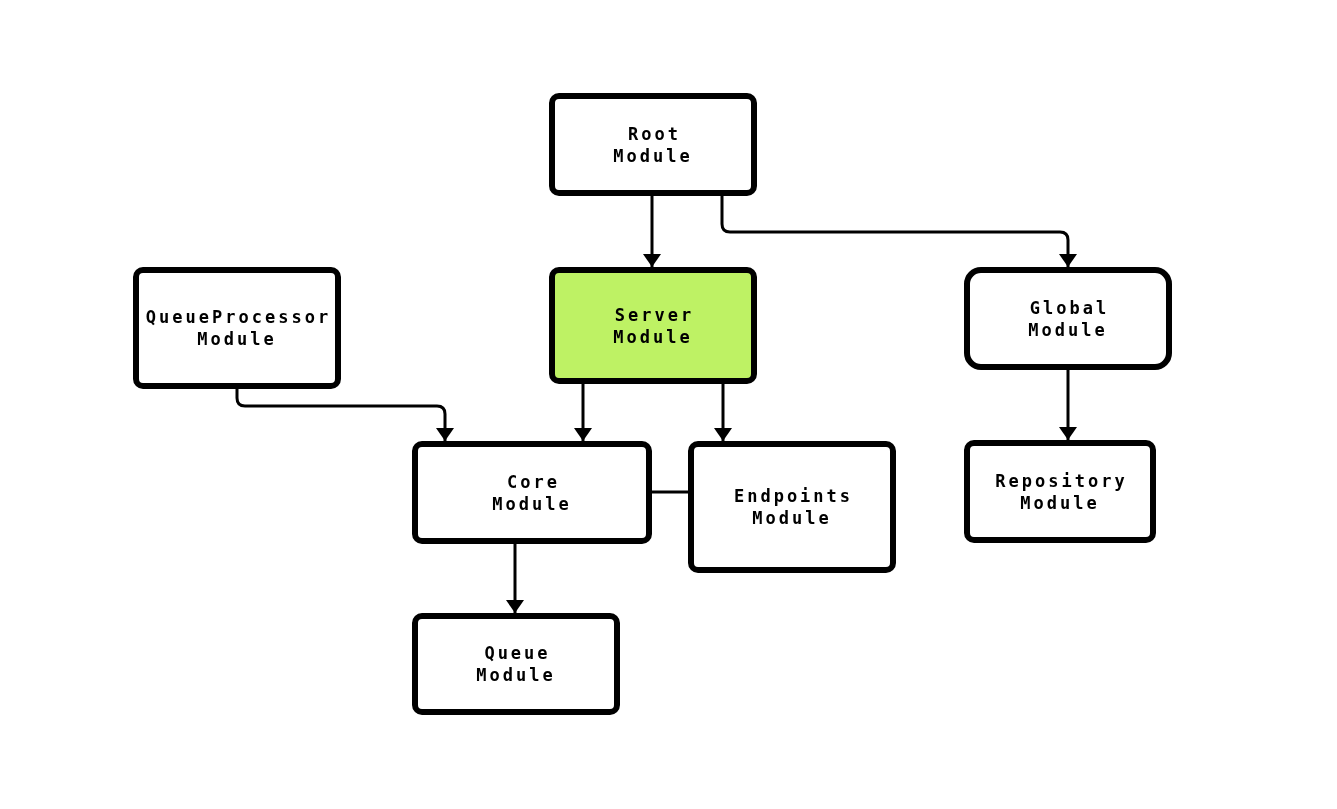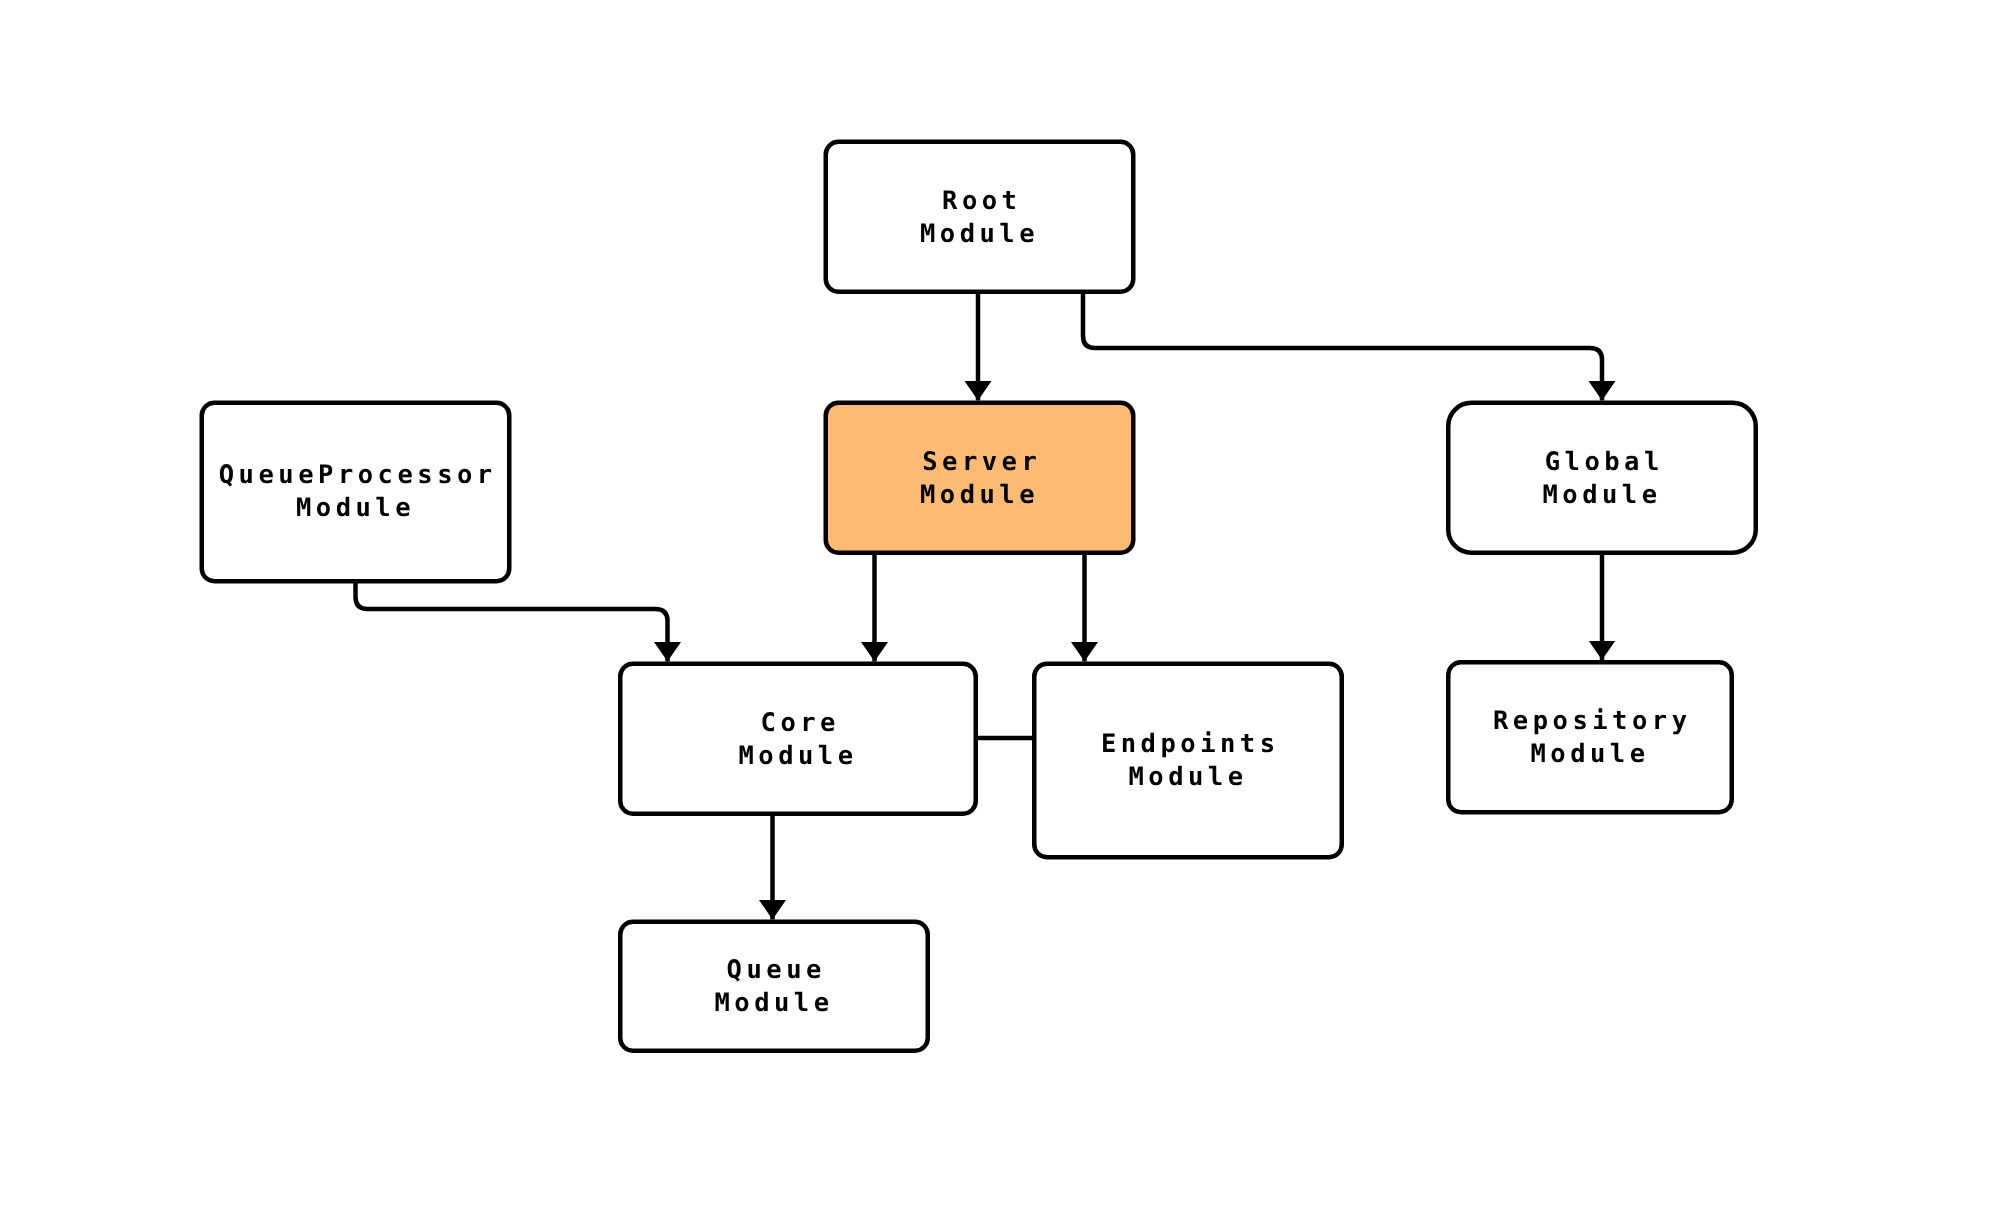--- a/index.html
+++ b/index.html
@@ -18,21 +18,21 @@
   .edge-layer {
     position: absolute;
     left: 0;
     top: 0;
     width: 1337px;
     height: 809px;
   }
   .node {
     position: absolute;
     box-sizing: border-box;
-    border: 3px solid #000000;
+    border: 6px solid #000000;
     border-radius: 10px;
     background: #ffffff;
     display: flex;
     align-items: center;
     justify-content: center;
   }
   .node-label {
     display: block;
     text-align: center;
     white-space: pre-line;
@@ -66,37 +66,37 @@
     </svg>
 
 <div class="node" style="left: 549px; top: 93px; width: 208px; height: 103px; border-color: rgb(0, 0, 0); background: rgb(255, 255, 255);">
       <span class="node-label" style="color: rgb(0, 0, 0);">Root
 Module</span>
     </div>
     <div class="node" style="left: 133px; top: 267px; width: 208px; height: 122px; border-color: rgb(0, 0, 0); background: rgb(255, 255, 255);">
       <span class="node-label" style="color: rgb(0, 0, 0);">QueueProcessor
 Module</span>
     </div>
-    <div class="node" style="left: 549px; top: 267px; width: 208px; height: 103px; border-color: rgb(0, 0, 0); background: #fdba74;">
+    <div class="node" style="left: 549px; top: 267px; width: 208px; height: 117px; border-color: rgb(0, 0, 0); background: #bef264;">
       <span class="node-label" style="color: rgb(0, 0, 0);">Server
 Module</span>
     </div>
     <div class="node" style="left: 964px; top: 267px; width: 208px; height: 103px; border-color: rgb(0, 0, 0); background: rgb(255, 255, 255); border-radius: 17px;">
       <span class="node-label" style="color: rgb(0, 0, 0);">Global
 Module</span>
     </div>
     <div class="node" style="left: 412px; top: 441px; width: 240px; height: 103px; border-color: rgb(0, 0, 0); background: rgb(255, 255, 255);">
       <span class="node-label" style="color: rgb(0, 0, 0);">Core
 Module</span>
     </div>
     <div class="node" style="left: 688px; top: 441px; width: 208px; height: 132px; border-color: rgb(0, 0, 0); background: rgb(255, 255, 255);">
       <span class="node-label" style="color: rgb(0, 0, 0);">Endpoints
 Module</span>
     </div>
     <div class="node" style="left: 964px; top: 440px; width: 192px; height: 103px; border-color: rgb(0, 0, 0); background: rgb(255, 255, 255);">
       <span class="node-label" style="color: rgb(0, 0, 0);">Repository
 Module</span>
     </div>
-    <div class="node" style="left: 412px; top: 613px; width: 208px; height: 89px; border-color: rgb(0, 0, 0); background: rgb(255, 255, 255);">
+    <div class="node" style="left: 412px; top: 613px; width: 208px; height: 102px; border-color: rgb(0, 0, 0); background: rgb(255, 255, 255);">
       <span class="node-label" style="color: rgb(0, 0, 0);">Queue
 Module</span>
     </div>
   </div>
 
 </body></html>

